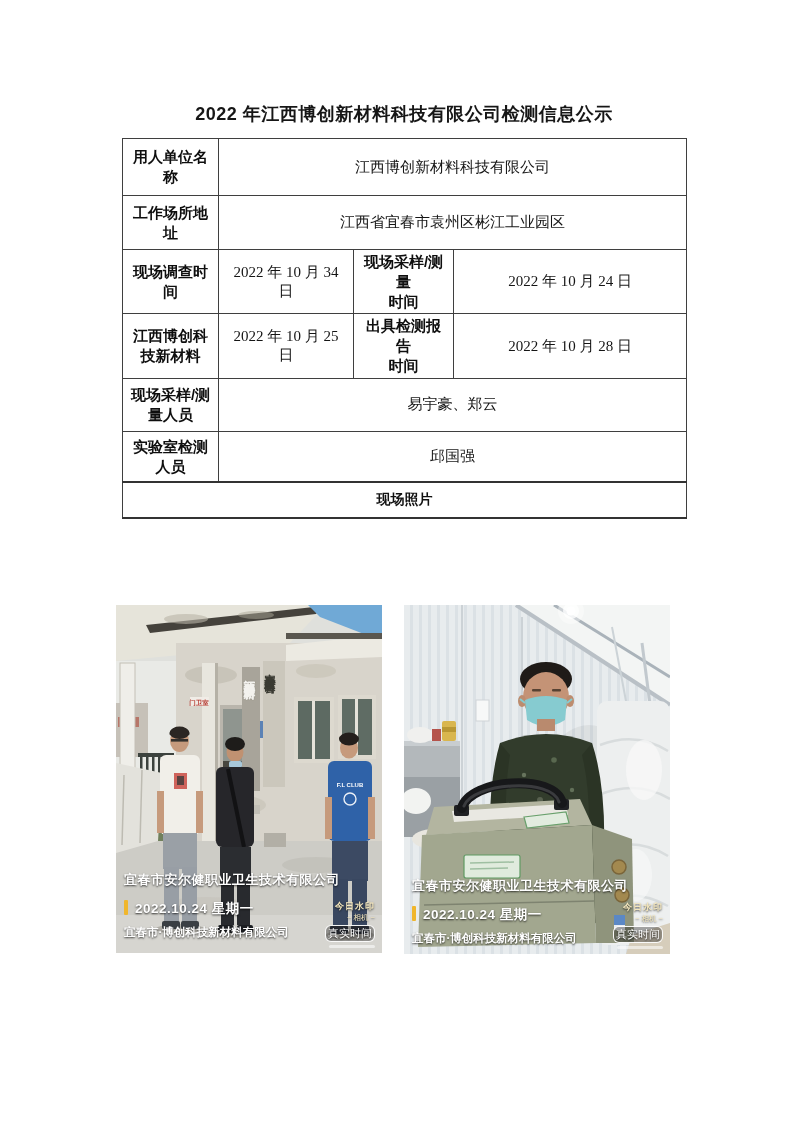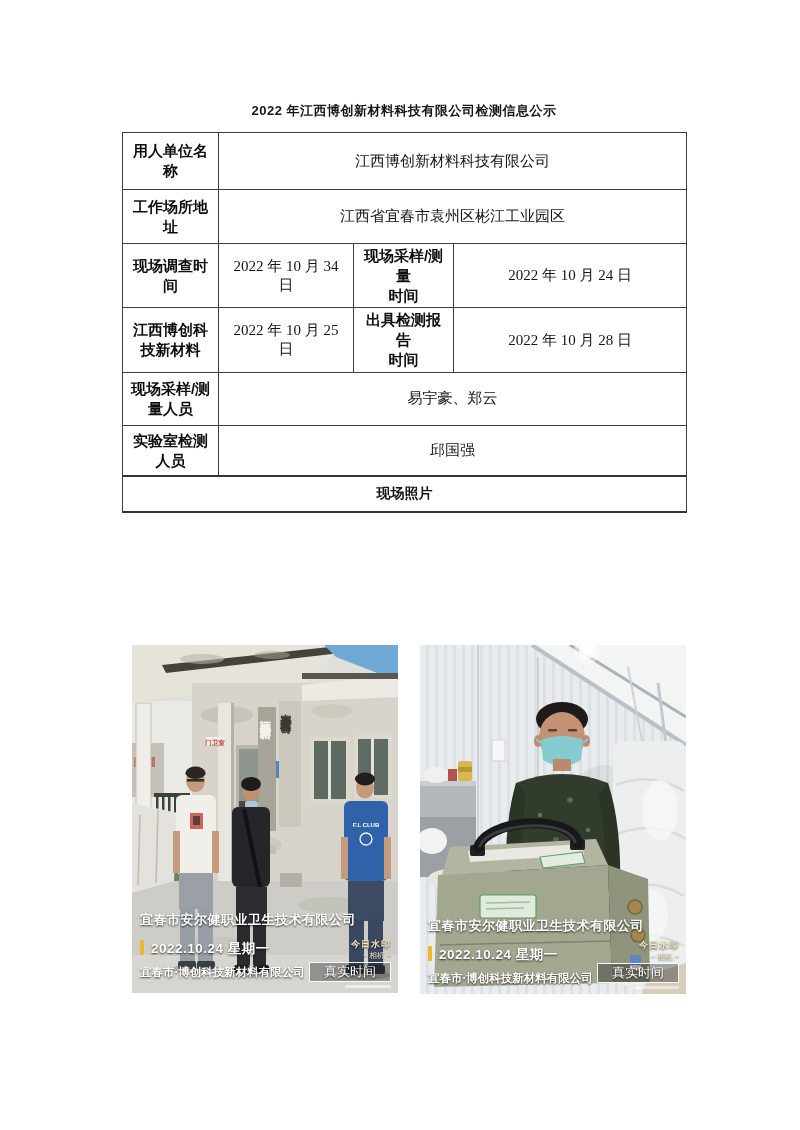--- a/index.html
+++ b/index.html
@@ -1,49 +1,49 @@
 <!DOCTYPE html>
 <html><head>
 <meta charset="utf-8">
 <style>
   html,body{margin:0;padding:0;}
   body{
     width:800px;height:1130px;background:#ffffff;position:relative;
     font-family:"Liberation Sans",sans-serif;color:#111;overflow:hidden;
   }
   .doc{position:absolute;left:122px;top:0;width:564px;}
-  .title{padding-top:102px;text-align:center;font-weight:bold;font-size:13px;letter-spacing:.5px;color:#161616;}
+  .title{padding-top:102px;text-align:center;font-weight:bold;font-size:18px;letter-spacing:.5px;color:#161616;}
   table.info{border-collapse:collapse;table-layout:fixed;width:564px;margin-top:12px;}
   table.info td{border:1.5px solid #3f3f3f;text-align:center;vertical-align:middle;overflow:hidden;}
   td.lab{font-weight:bold;font-size:15px;line-height:1.32;padding:2px 4px;color:#0e0e0e;margin-left:47px;}
   td.lab2{font-weight:bold;font-size:15px;line-height:1.32;padding:2px 6px;color:#0e0e0e;}
   td.val{font-size:15px;font-family:"Liberation Serif",serif;padding:2px 6px;color:#151515;}
   .pre{white-space:pre-line;}
   tr.photorow td{border-top:2.5px solid #333;border-bottom:2.5px solid #333;font-weight:bold;font-size:14px;height:32px;}
   
-  .photos{position:absolute;left:126px;top:605px;width:564px;height:352px;margin-top:40px;}
+  .photos{position:absolute;left:110px;top:605px;width:564px;height:352px;}
   .photo{position:absolute;top:0;width:266px;height:348px;overflow:hidden;background:#dfe0dc;}
   #photoL{left:6px;}
   #photoR{left:294px;height:349px;background:repeating-linear-gradient(90deg,#e8ecee 0 6px,#dbe1e5 6px 9px);}
   .photo svg{position:absolute;left:0;top:0;}
   .vsign{position:absolute;writing-mode:vertical-rl;text-orientation:upright;line-height:1;font-weight:bold;letter-spacing:1px;}
   .vsign1{left:127px;top:66px;font-size:11.5px;color:#f3f2ee;text-shadow:0 0 1px #8a867e;}
   .vsign2{left:148px;top:60px;font-size:11px;color:#3b3b33;}
   
   .wm{position:absolute;left:0;top:0;right:0;bottom:0;pointer-events:none;}
   .wm>div{position:absolute;color:#fff;text-shadow:0 1px 2px rgba(0,0,0,.75);}
   .wm-company{left:8px;top:266px;font-size:13px;font-weight:bold;letter-spacing:.5px;}
   .wm-daterow{left:8px;top:294px;}
   .wm-bar{display:inline-block;width:4px;height:15px;background:#f0b62c;margin-right:7px;vertical-align:-2px;border-radius:1px;}
   .wm-date{font-size:13.5px;font-weight:bold;letter-spacing:.5px;}
   .wm-client{left:8px;top:320px;font-size:11.5px;font-weight:bold;}
   .wm-brand{right:7px;bottom:5px;text-align:right;color:#f4e7bd !important;}
   .wm-brand1{font-size:9px;font-weight:bold;letter-spacing:1px;}
   .wm-brand2{font-size:7.5px;}
-  .wm-badge{display:inline-block;font-size:13px;color:#fff;border:1px solid rgba(255,255,255,.95);background:rgba(20,20,20,.35);padding:0 14px;margin-top:1px;border-radius:1px;}
+  .wm-badge{display:inline-block;font-size:11px;color:#fff;border:1px solid rgba(255,255,255,.95);background:rgba(20,20,20,.35);padding:0 2px;margin-top:1px;border-radius:6px;}
   .wm-code{width:46px;height:3px;background:rgba(255,255,255,.55);border-radius:2px;margin-top:3px;margin-left:auto;}
 </style>
 </head>
 <body>
 
 <div class="doc">
   <div class="title">2022 年江西博创新材料科技有限公司检测信息公示</div>
 
   <table class="info">
     <colgroup>

